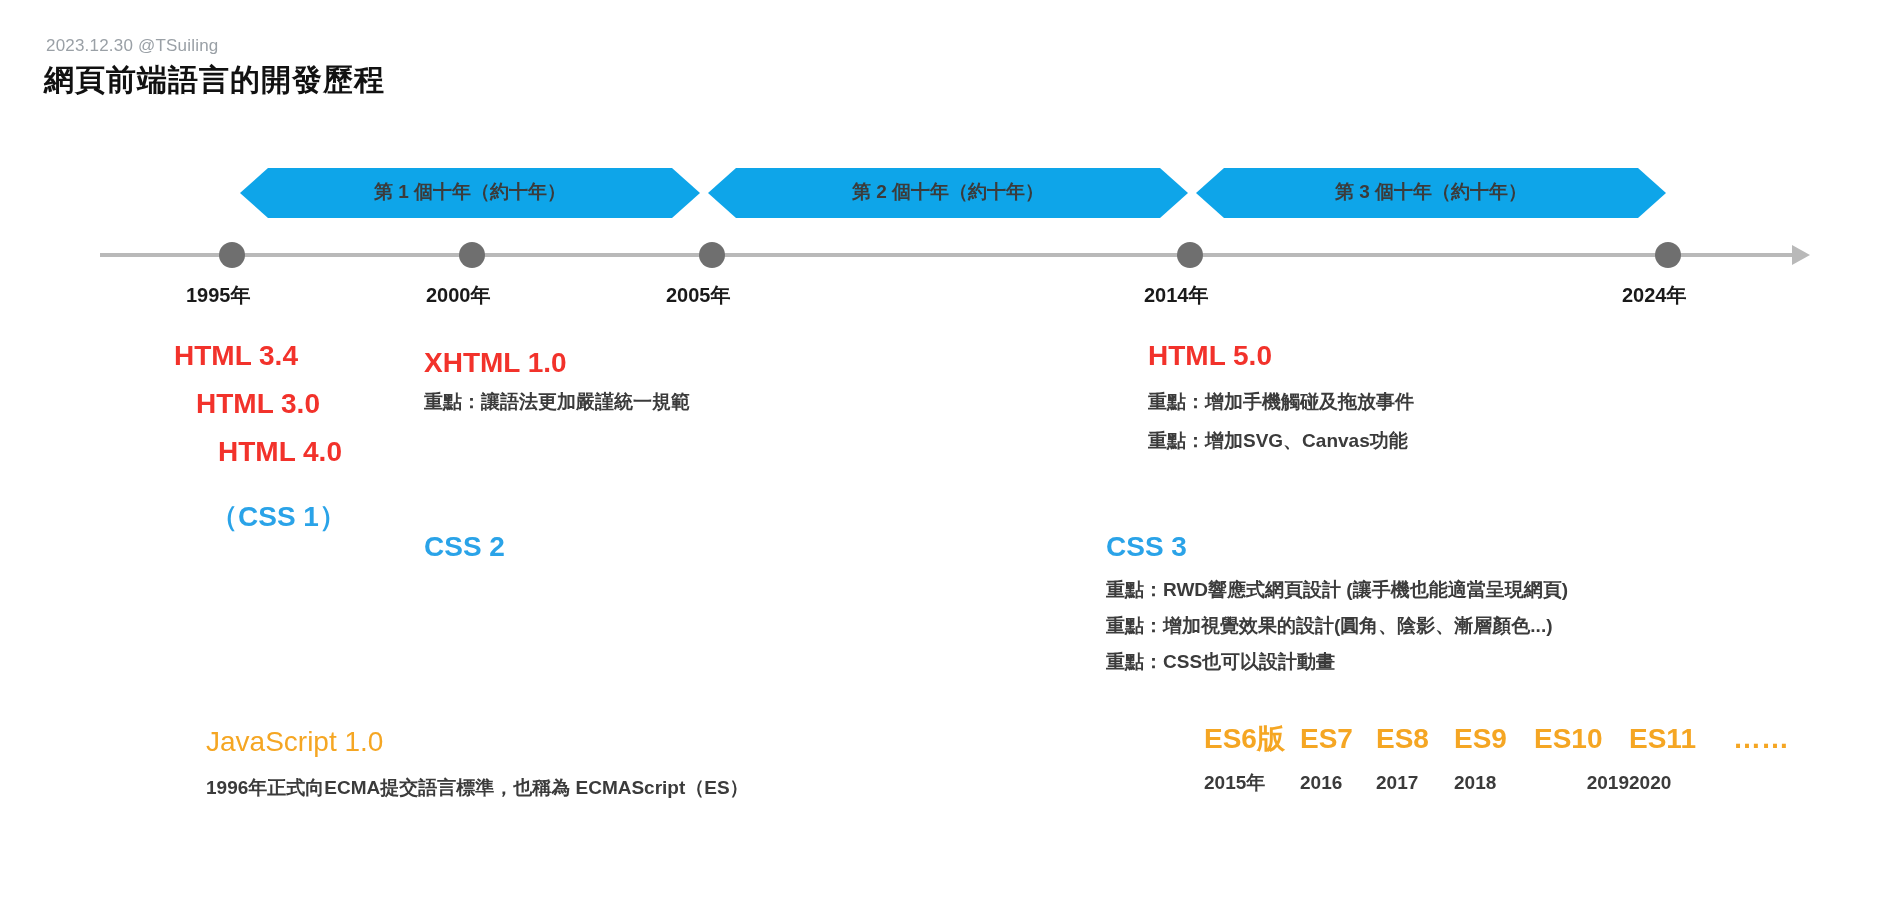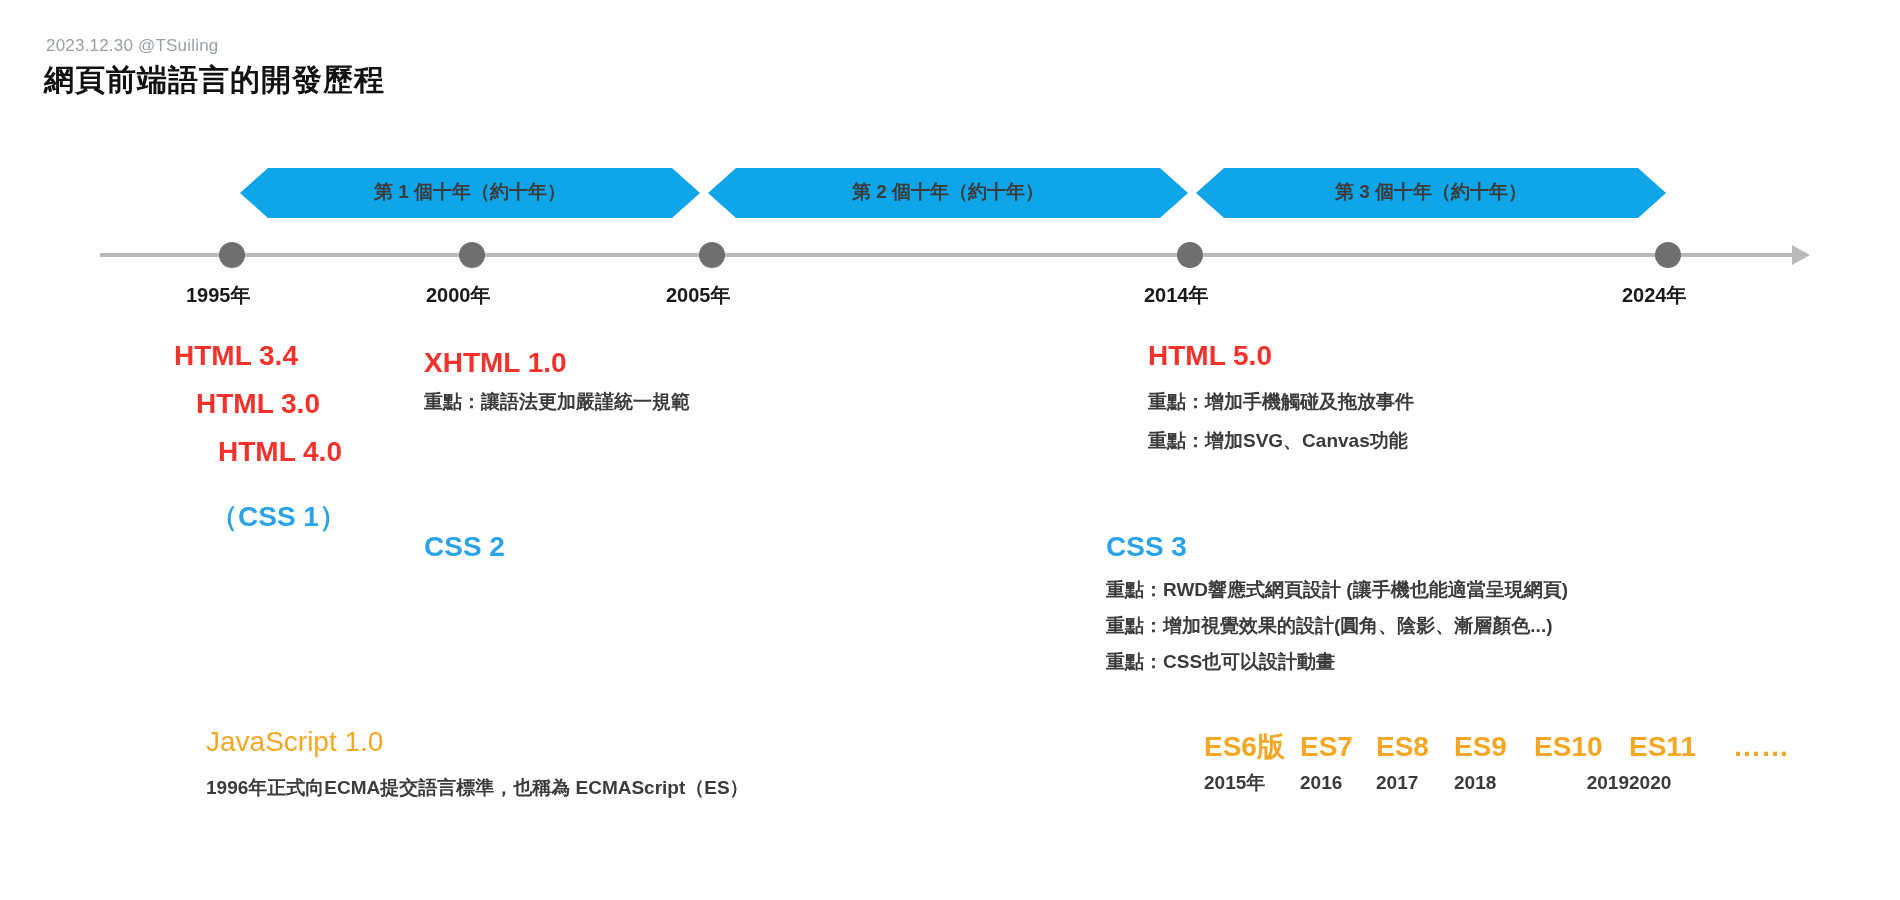--- a/index.html
+++ b/index.html
@@ -209,21 +209,21 @@
 <div class="block note-light" style="left:1106px; top:572px;">
   <div>重點：RWD響應式網頁設計 (讓手機也能適當呈現網頁)</div>
   <div>重點：增加視覺效果的設計(圓角、陰影、漸層顏色...)</div>
   <div>重點：CSS也可以設計動畫</div>
 </div>
 
 <div class="block h-orange" style="left:206px; top:720px;">JavaScript 1.0</div>
 <div class="block note" style="left:206px; top:768px;">1996年正式向ECMA提交語言標準，也稱為 ECMAScript（ES）</div>
 
 <div class="es-row" style="left:1204px; top:720px;">
-  <div class="es-item" style="width:96px;margin-top:8px;">ES6版</div>
+  <div class="es-item" style="width:96px;">ES6版</div>
   <div class="es-item" style="width:76px;">ES7</div>
   <div class="es-item" style="width:78px;">ES8</div>
   <div class="es-item" style="width:80px;">ES9</div>
   <div class="es-item" style="width:95px;">ES10</div>
   <div class="es-item" style="width:104px;">ES11</div>
   <div class="es-item">……</div>
 </div>
 
 <div class="es-years" style="left:1204px; top:770px;">
   <div class="es-year" style="width:96px;">2015年</div>

